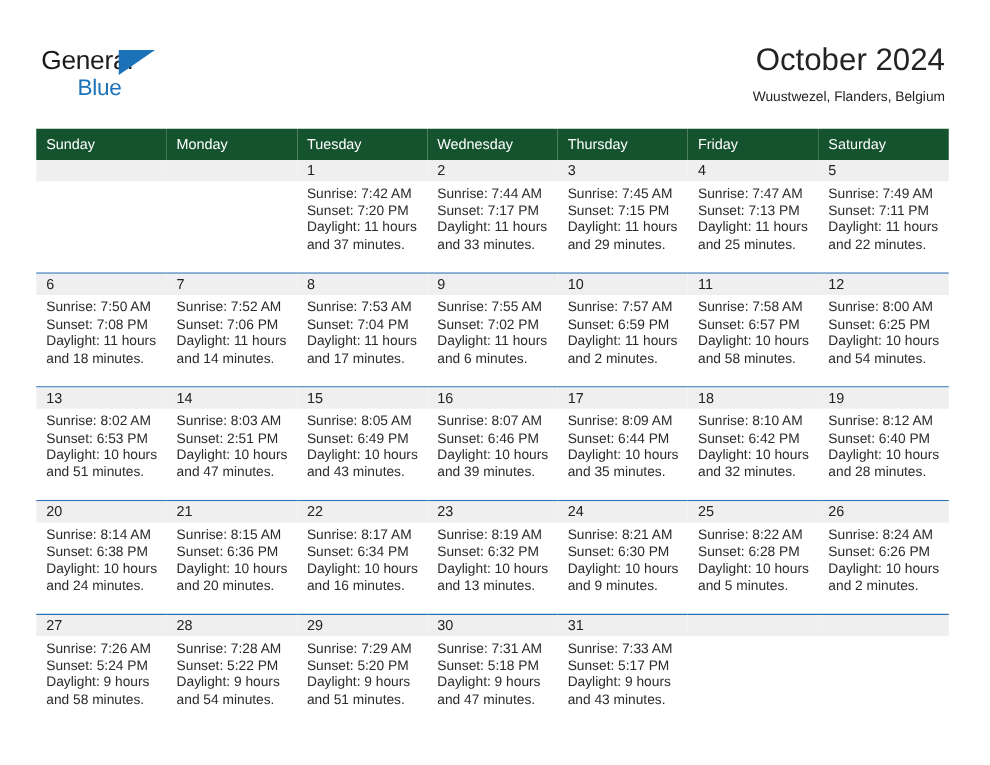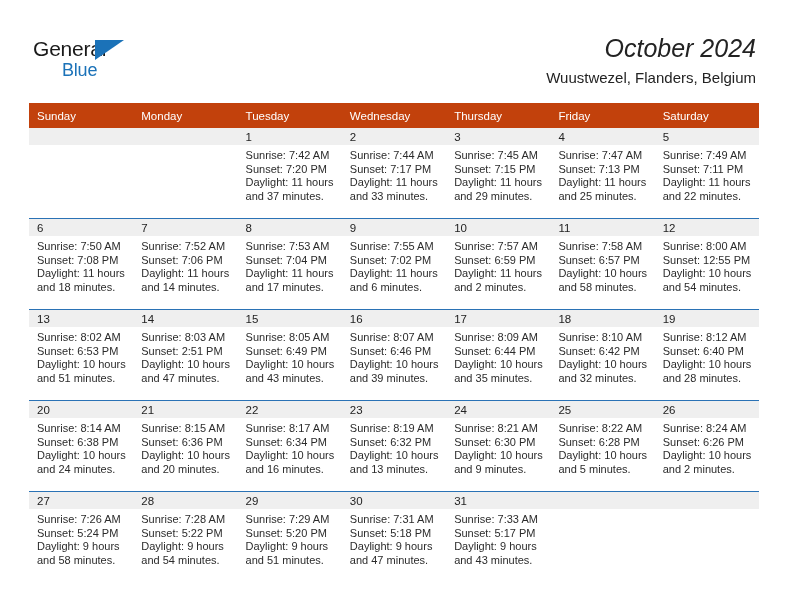--- a/index.html
+++ b/index.html
@@ -68,43 +68,42 @@
     position: absolute;
     right: 36px;
     top: 33px;
     text-align: right;
   }
   .cal-title {
     font-size: 25px;
     color: #232323;
     line-height: 30px;
     white-space: nowrap;
-    font-style: italic;
   }
   .cal-subtitle {
-    font-size: 15px;
+    font-size: 11px;
     color: #232323;
     line-height: 20px;
     margin-top: 5px;
     white-space: nowrap;
   }
 
   
   .calendar {
     position: absolute;
     left: 29px;
     top: 103px;
     width: 730px;
     border-collapse: collapse;
     table-layout: fixed;
   }
   .calendar col { width: 104.28px; }
 
   .calendar thead th {
-    background: #c2410c;
+    background: #14532d;
     color: #ffffff;
     font-size: 11.5px;
     font-weight: normal;
     text-align: left;
     padding: 6px 0 6px 8px;
     height: 13px;
     vertical-align: middle;
   }
 
   .calendar tbody tr.week-row > td {
@@ -315,21 +314,21 @@
                 <div>Daylight: 10 hours</div>
                 <div>and 58 minutes.</div>
               </div>
             </div>
           </td>
           <td>
             <div class="daycell">
               <div class="daynum-strip">12</div>
               <div class="day-info">
                 <div>Sunrise: 8:00 AM</div>
-                <div>Sunset: 12:55 PM</div>
+                <div>Sunset: 6:25 PM</div>
                 <div>Daylight: 10 hours</div>
                 <div>and 54 minutes.</div>
               </div>
             </div>
           </td>
         </tr>
         <tr class="week-row">
           <td>
             <div class="daycell">
               <div class="daynum-strip">13</div>

